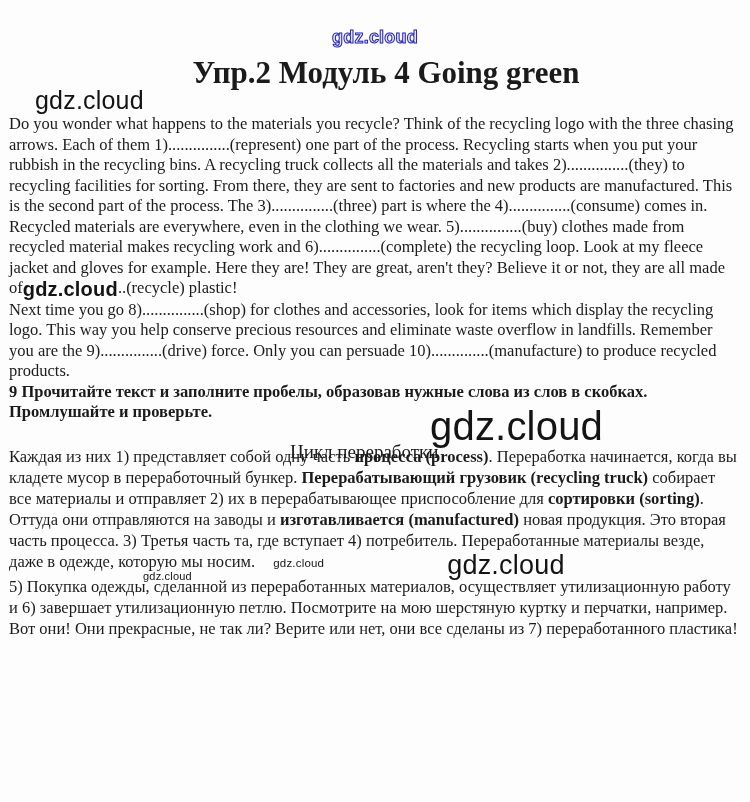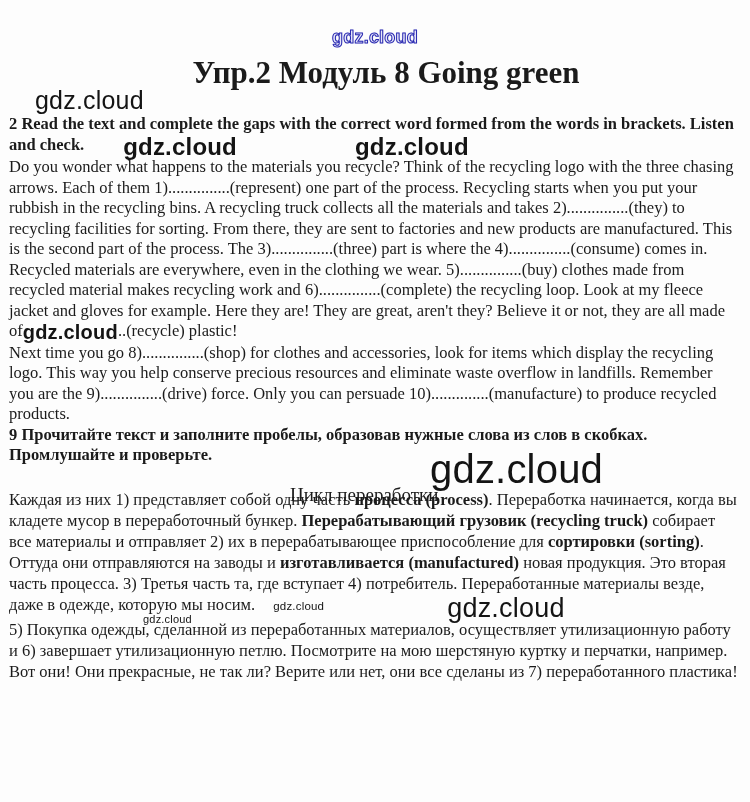--- a/index.html
+++ b/index.html
@@ -58,25 +58,24 @@
   .subtitle{position:absolute;left:281px;top:17px;font-size:19px;line-height:21px;}
   .p-rel{position:relative;}
 </style>
 </head>
 <body>
 
 <div class="page">
 
   <span class="wm wm-top">gdz.cloud</span>
 
-  <h1 class="title">Упр.2 Модуль 8 Going green</h1>
+  <h1 class="title">Упр.2 Модуль 4 Going green</h1>
 
   <span class="wm wm-a">gdz.cloud</span>
 
-  <p class="body task"><span>2 Read the text and complete the gaps with the correct word formed from the words in brackets. Listen and check.</span><span class="wm wm-b">gdz.cloud</span><span class="wm wm-c">gdz.cloud</span></p>
 
   <p class="body"><span>Do you wonder what happens to the materials you recycle? Think of the recycling logo with the three chasing arrows. Each of them 1)...............(represent) one part of the process. Recycling starts when you put your rubbish in the recycling bins. A recycling truck collects all the materials and takes 2)...............(they) to recycling facilities for sorting. From there, they are sent to factories and new products are manufactured. This is the second part of the process. The 3)...............(three) part is where the 4)...............(consume) comes in. Recycled materials are everywhere, even in the clothing we wear. 5)...............(buy) clothes made from recycled material makes recycling work and 6)...............(complete) the recycling loop. Look at my fleece jacket and gloves for example. Here they are! They are great, aren't they? Believe it or not, they are all made of</span><span class="wm wm-r">gdz.cloud</span><span>..(recycle) plastic!</span></p>
 
   <p class="body">Next time you go 8)...............(shop) for clothes and accessories, look for items which display the recycling logo. This way you help conserve precious resources and eliminate waste overflow in landfills. Remember you are the 9)...............(drive) force. Only you can persuade 10)..............(manufacture) to produce recycled products.</p>
 
   <p class="body task">9 Прочитайте текст и заполните пробелы, образовав нужные слова из слов в скобках. Промлушайте и проверьте.</p>
 
   <div class="subtitle-row">
     <span class="subtitle">Цикл переработки</span>
     <span class="wm wm-big1">gdz.cloud</span>

